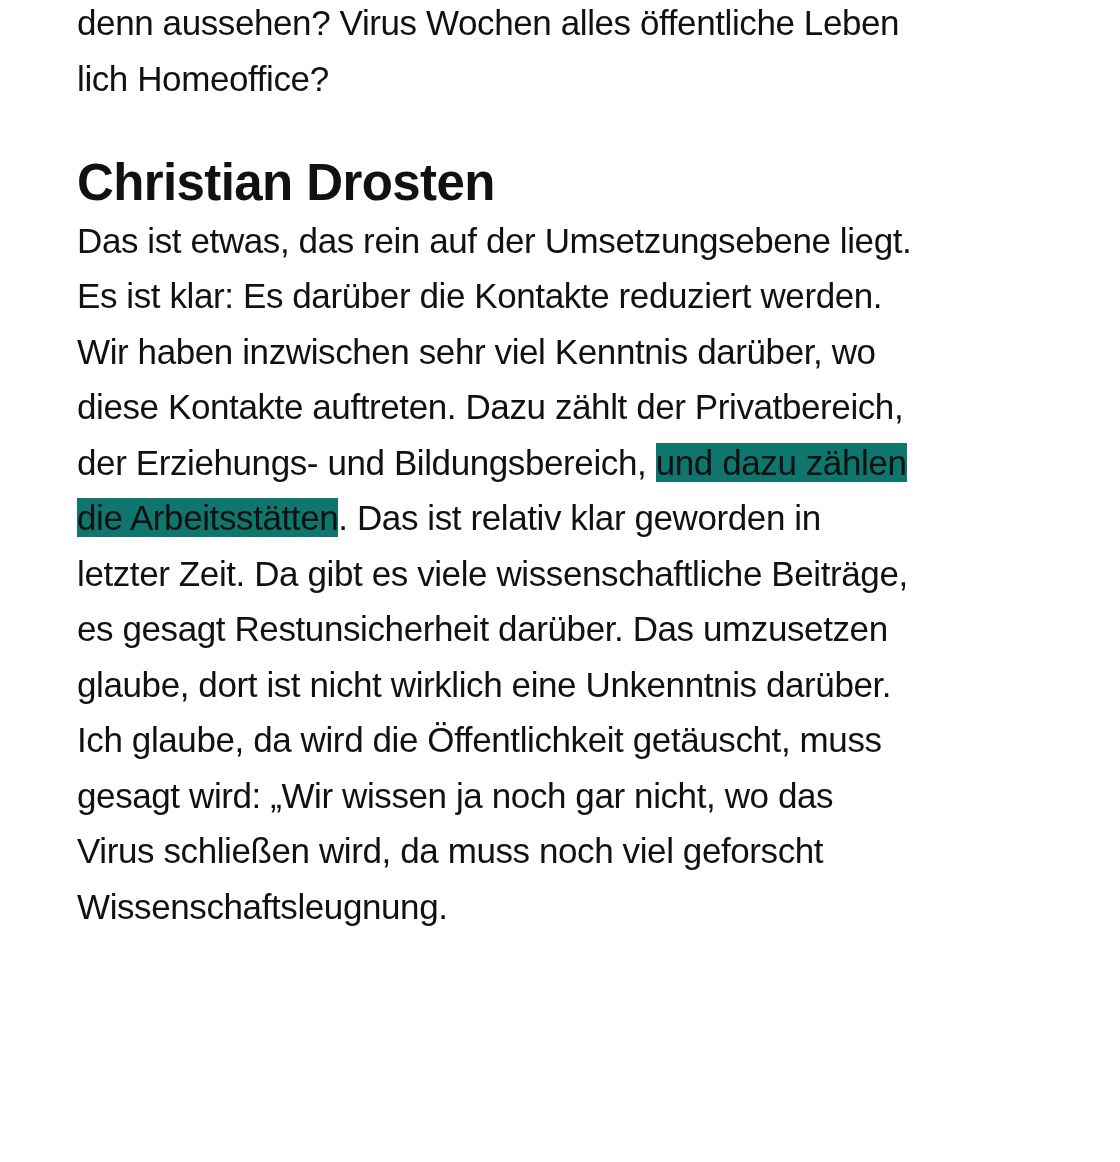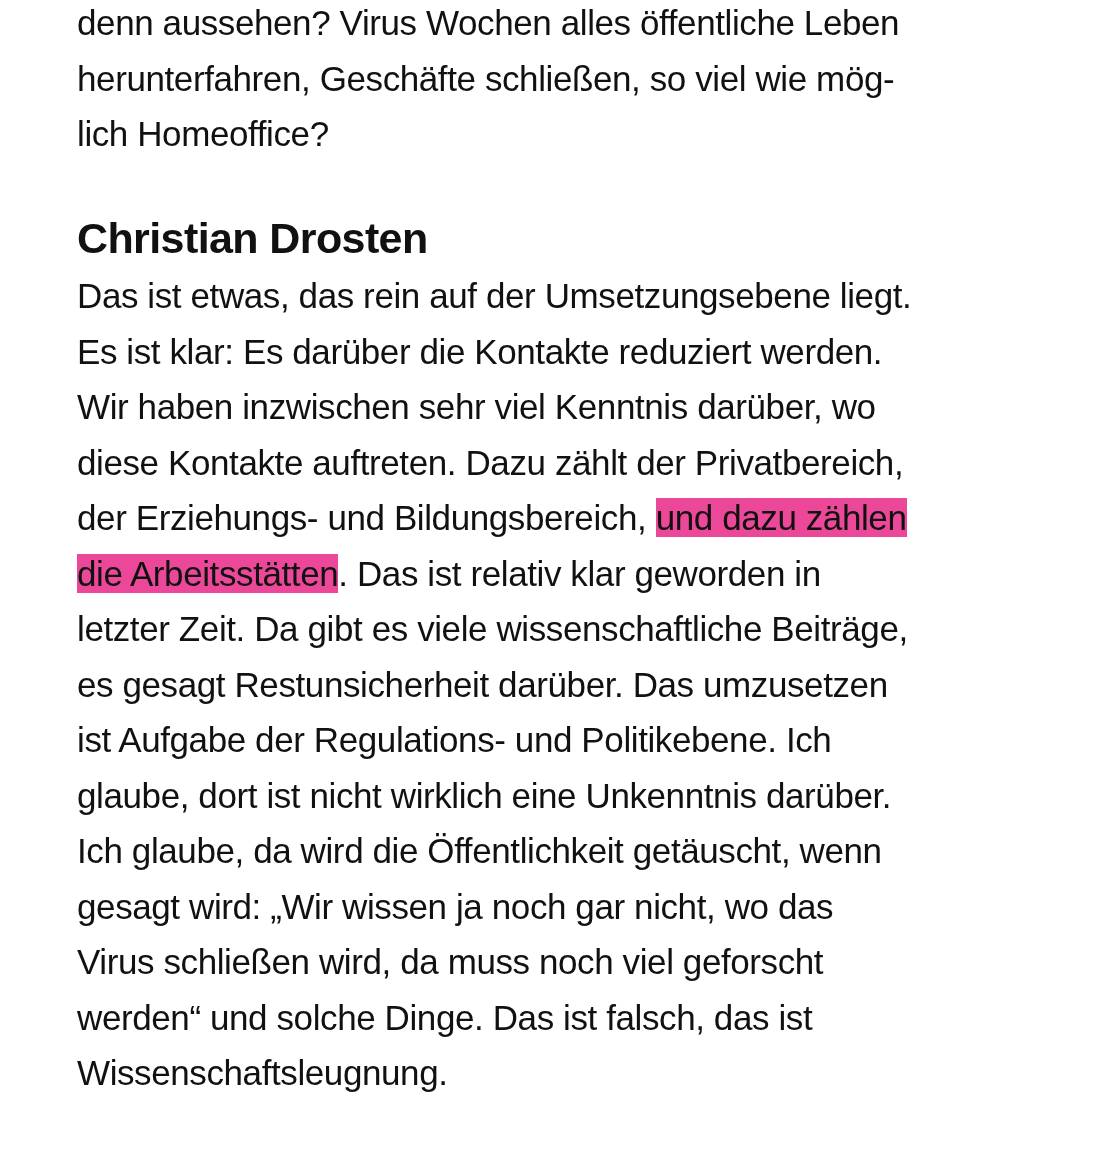--- a/index.html
+++ b/index.html
@@ -18,56 +18,53 @@
     line-height: 55.5px;
     letter-spacing: -0.4px;
     color: #111111;
     padding-left: 77px;
     padding-right: 40px;
     margin-top: -5px;
   }
   .paragraph { margin: 0; }
   .line { white-space: nowrap; height: 55.5px; }
   .speaker-heading {
-    font-size: 43px;
+    font-size: 51px;
     font-weight: 700;
     line-height: 55.5px;
     letter-spacing: -0.6px;
     margin: 49px 0 2px 0;
   }
   mark.hl {
-    background-color: #ec4899;
+    background-color: #0f766e;
     color: inherit;
     padding: 0;
   }
 </style>
 </head>
 <body>
 
 <main class="article">
 
   <section class="paragraph">
       <div class="line"><span>denn aussehen? Virus Wochen alles öffentliche Leben</span></div>
-      <div class="line"><span>herunterfahren, Geschäfte schließen, so viel wie mög-</span></div>
       <div class="line"><span>lich Homeoffice?</span></div>
     </section>
 
   <h2 class="speaker-heading">Christian Drosten</h2>
 
   <section class="paragraph">
       <div class="line"><span>Das ist etwas, das rein auf der Umsetzungsebene liegt.</span></div>
       <div class="line"><span>Es ist klar: Es darüber die Kontakte reduziert werden.</span></div>
       <div class="line"><span>Wir haben inzwischen sehr viel Kenntnis darüber, wo</span></div>
       <div class="line"><span>diese Kontakte auftreten. Dazu zählt der Privatbereich,</span></div>
       <div class="line"><span>der Erziehungs- und Bildungsbereich, </span><mark class="hl">und dazu zählen</mark></div>
       <div class="line"><mark class="hl">die Arbeitsstätten</mark><span>. Das ist relativ klar geworden in</span></div>
       <div class="line"><span>letzter Zeit. Da gibt es viele wissenschaftliche Beiträge,</span></div>
       <div class="line"><span>es gesagt Restunsicherheit darüber. Das umzusetzen</span></div>
-      <div class="line"><span>ist Aufgabe der Regulations- und Politikebene. Ich</span></div>
       <div class="line"><span>glaube, dort ist nicht wirklich eine Unkenntnis darüber.</span></div>
-      <div class="line"><span>Ich glaube, da wird die Öffentlichkeit getäuscht, wenn</span></div>
+      <div class="line"><span>Ich glaube, da wird die Öffentlichkeit getäuscht, muss</span></div>
       <div class="line"><span>gesagt wird: „Wir wissen ja noch gar nicht, wo das</span></div>
       <div class="line"><span>Virus schließen wird, da muss noch viel geforscht</span></div>
-      <div class="line"><span>werden“ und solche Dinge. Das ist falsch, das ist</span></div>
       <div class="line"><span>Wissenschaftsleugnung.</span></div>
     </section>
 
 </main>
 
 </body></html>

